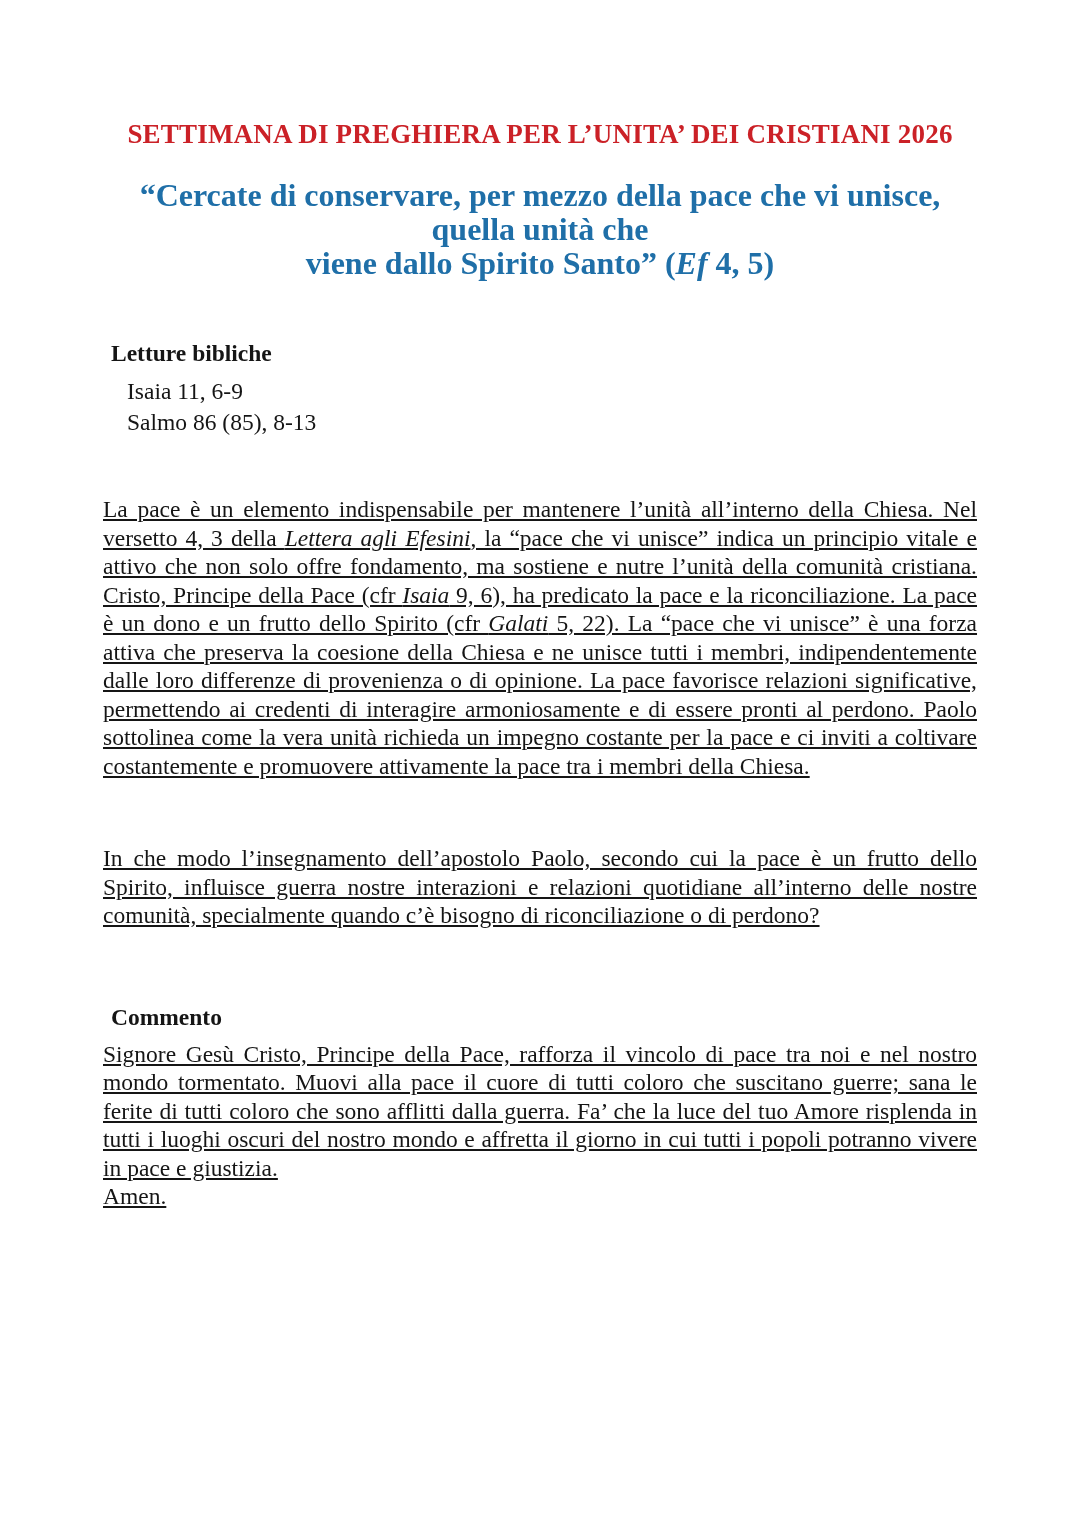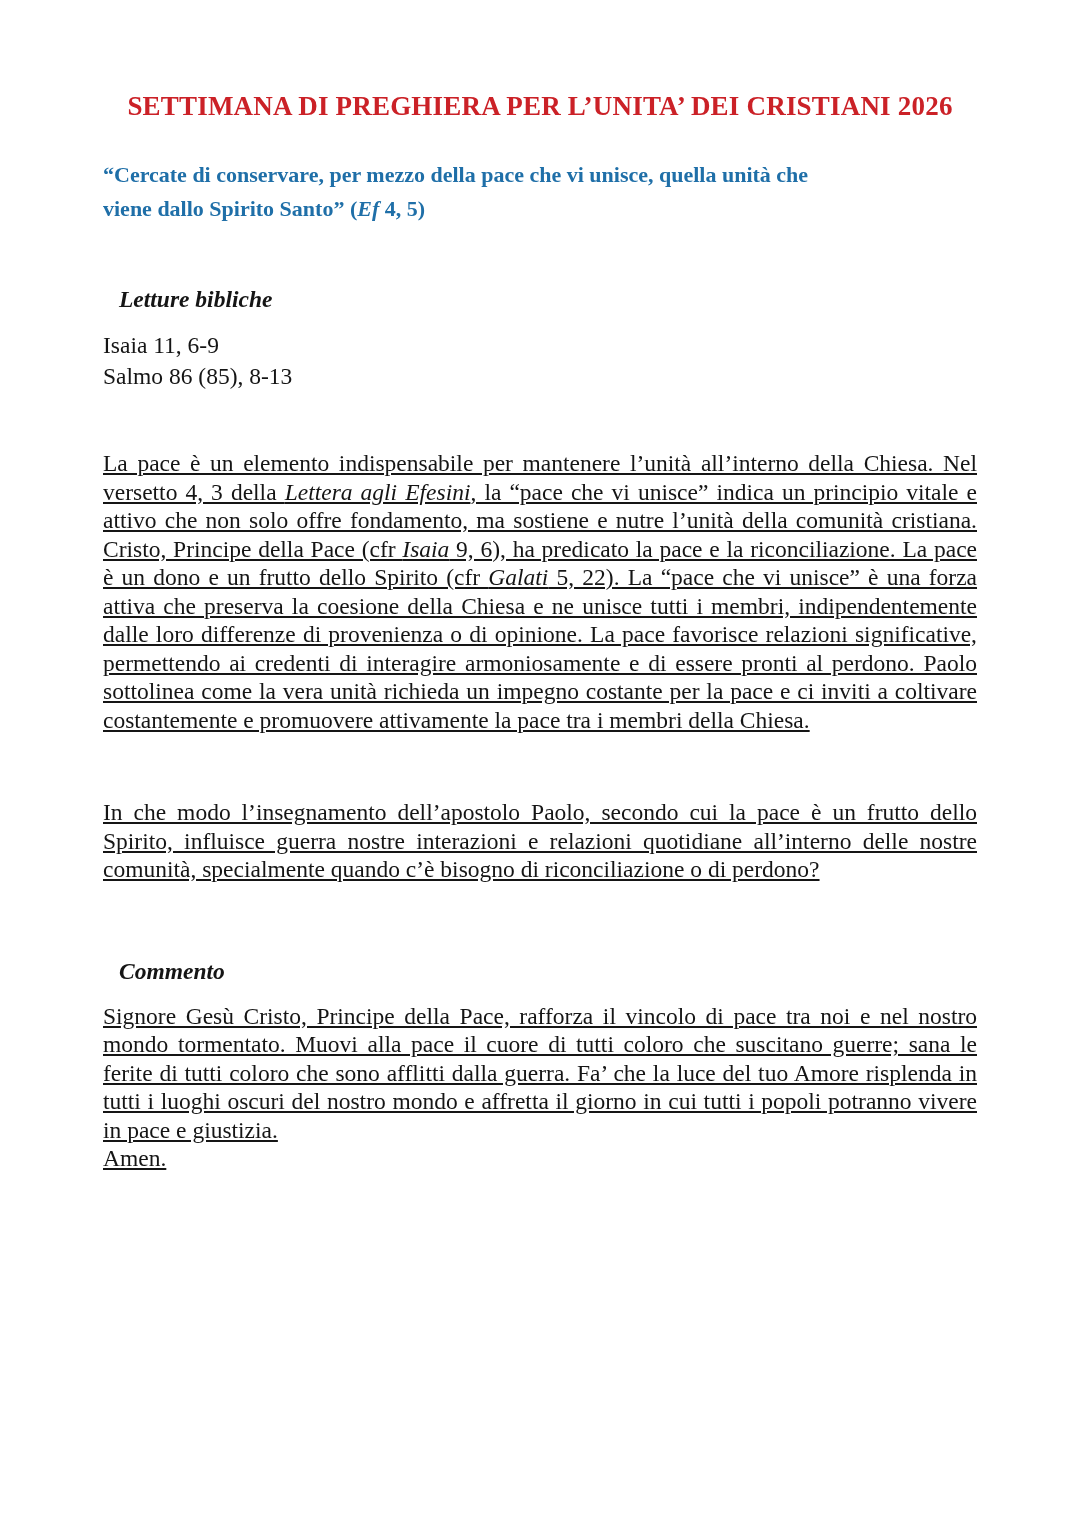--- a/index.html
+++ b/index.html
@@ -14,62 +14,62 @@
     width: 1080px;
     height: 1517px;
     background: var(--page-bg);
     font-family: "Liberation Serif", serif;
     color: var(--text);
     overflow: hidden;
   }
   .page {
     width: 1080px;
     height: 1517px;
-    padding: 90px 103px 40px 103px;
+    padding: 118px 103px 40px 103px;
     background: var(--page-bg);
   }
   .doc-title {
     text-align: center;
     font-weight: bold;
     color: var(--red);
     font-size: 27px;
     line-height: 32px;
     letter-spacing: 0.2px;
   }
   .doc-subtitle {
     margin-top: 27px;
     text-align: center;
     font-weight: bold;
     color: var(--red);
     font-size: 25px;
     line-height: 31px;
   }
   .quote {
-    margin-top: 36px;
-    text-align: left;
+    margin-top: 28px;
+    text-align: center;
     font-weight: bold;
     color: var(--blue);
-    font-size: 22px;
+    font-size: 32px;
     line-height: 34px;
     white-space: pre-line;
   }
   .section { margin-top: 58px; }
   .section-riflettere { margin-top: 64px; }
   .section-preghiera { margin-top: 72px; }
   .section h2 {
-    margin: 16px;
+    margin: 8px;
     font-size: 23.5px;
     font-weight: bold;
     line-height: 30px;
     color: var(--text);
-    font-style: italic;
   }
   .readings-lines div {
     font-size: 23.5px;
     line-height: 30.5px;
+    margin-left: 24px;
   }
   .para {
     margin: 0;
     font-size: 23.5px;
     line-height: 28.5px;
     text-align: justify;
     white-space: pre-line;
     text-decoration: underline;
   }
   em { font-style: italic; }

